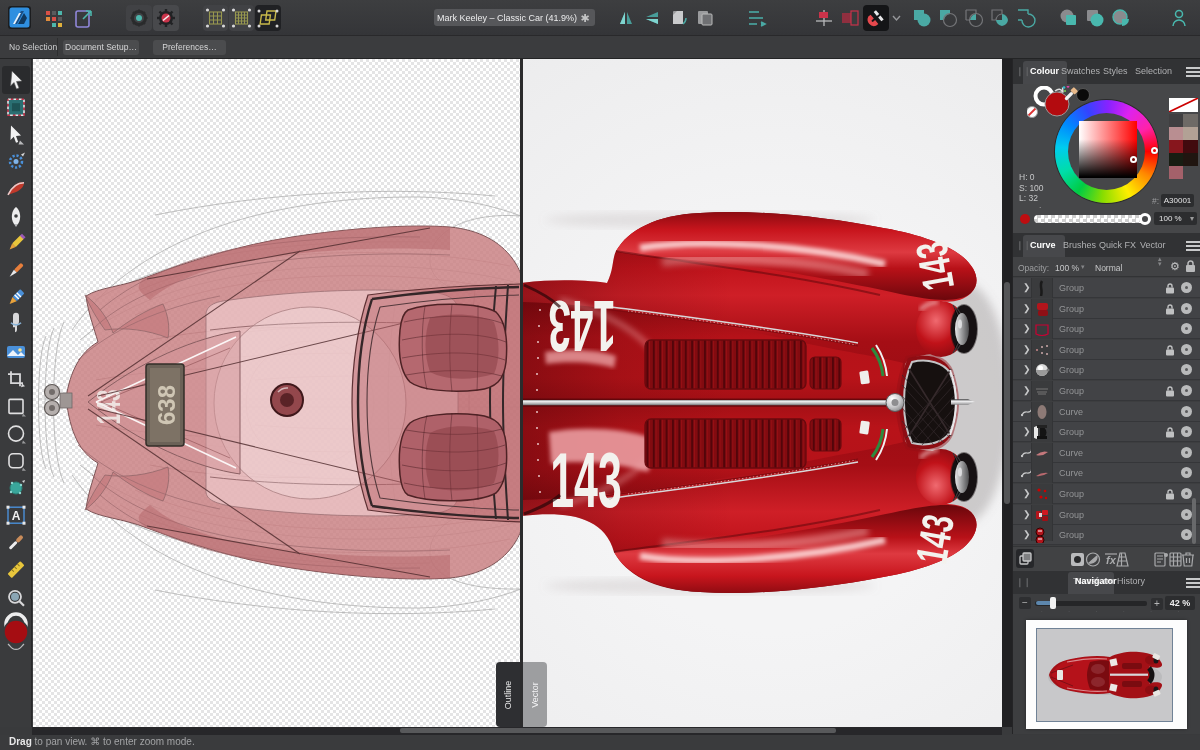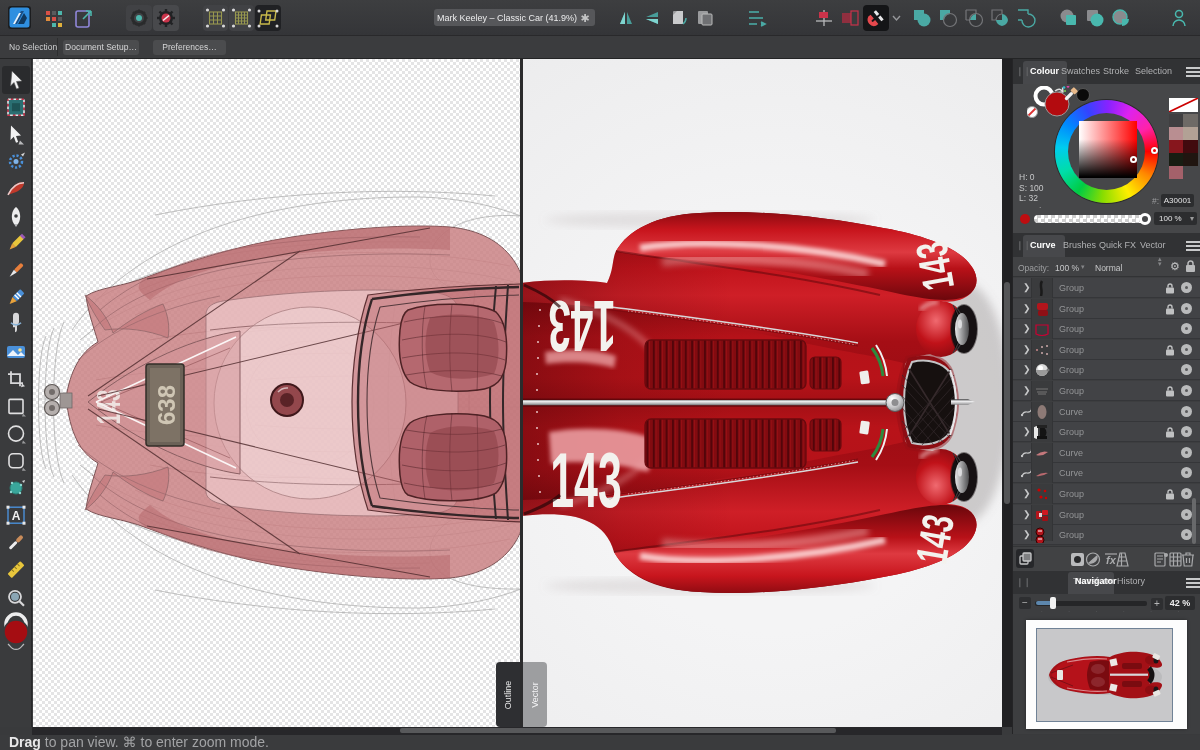--- a/index.html
+++ b/index.html
@@ -13,21 +13,21 @@
   background-image: conic-gradient(#e4e4e5 25%, #ffffff 25% 50%, #e4e4e5 50% 75%, #ffffff 75%);
   background-size:6px 6px; }
 #divider { left:520px; top:59px; width:3px; height:668px; background:#2b2b2c; }
 #canvasR { left:523px; top:59px; width:479px; height:668px; background:radial-gradient(ellipse 115% 85% at 52% 56%, #f4f4f5 35%, #e9e9ea 100%); }
 #vsb { left:1002px; top:59px; width:10px; height:668px; background:#212123; }
 #vsbthumb { left:1004px; top:282px; width:6px; height:222px; background:#545557; border-radius:3px; }
 #carwrap { left:32px; top:59px; width:970px; height:668px; }
 #rpanel { left:1012px; top:59px; width:188px; height:675px; background:#3d3e40; border-left:1px solid #242426; }
 #hsb { left:32px; top:727px; width:970px; height:8px; background:#27272a; }
 #hsbthumb { left:400px; top:728px; width:436px; height:5px; background:#58595b; border-radius:2px; }
-#statusbar { left:0; top:735px; width:1200px; height:15px; background:#3a3b3d; color:#a2a3a5; font-size:14px; line-height:14px; padding-left:9px; }
+#statusbar { left:0; top:735px; width:1200px; height:15px; background:#3a3b3d; color:#a2a3a5; font-size:10px; line-height:14px; padding-left:9px; }
 #statusbar b { color:#e8e8e9; font-weight:bold; }
 .ctxbtn { position:absolute; top:4px; height:15px; background:#4b4c4e; border-radius:3px; color:#d6d6d7; font-size:8.5px; line-height:15px; text-align:center; }
 
 .tabrow { position:absolute; left:0; width:188px; background:#313234; }
 .tab { position:absolute; color:#b0b1b3; font-size:9px; }
 .tab.sel { color:#fff; font-weight:bold; }
 .tabsel-bg { position:absolute; background:#47484b; border-radius:3px 3px 0 0; }
 .burger { position:absolute; width:14px; height:10px; }
 .burger div { height:2px; background:#c9cacb; margin-bottom:2px; }
 .grip { position:absolute; color:#5b5c5e; font-size:9px; }
@@ -668,21 +668,21 @@
 </g>
 </svg>
 </div>
 <div class="abs" id="rpanel">
 
   <div class="tabrow" style="top:0; height:25px;">
     <div class="tabsel-bg" style="left:10px;top:2px;width:44px;height:23px;"></div>
     <span class="grip" style="left:3px;top:7px;">❙❙</span>
     <span class="tab sel" style="left:17px;top:7px;">Colour</span>
     <span class="tab" style="left:48px;top:7px;">Swatches</span>
-    <span class="tab" style="left:90px;top:7px;">Stroke</span>
+    <span class="tab" style="left:90px;top:7px;">Styles</span>
     <span class="tab" style="left:122px;top:7px;">Selection</span>
     <div class="burger" style="left:173px;top:8px;">
         <div></div>
         <div></div>
         <div></div>
       </div>
   </div>
   <div class="abs" style="left:0;top:25px;width:188px;height:149px;background:#464749;">
 
     <svg class="abs" style="left:14px;top:2px;" width="70" height="40" viewBox="0 0 70 40">

